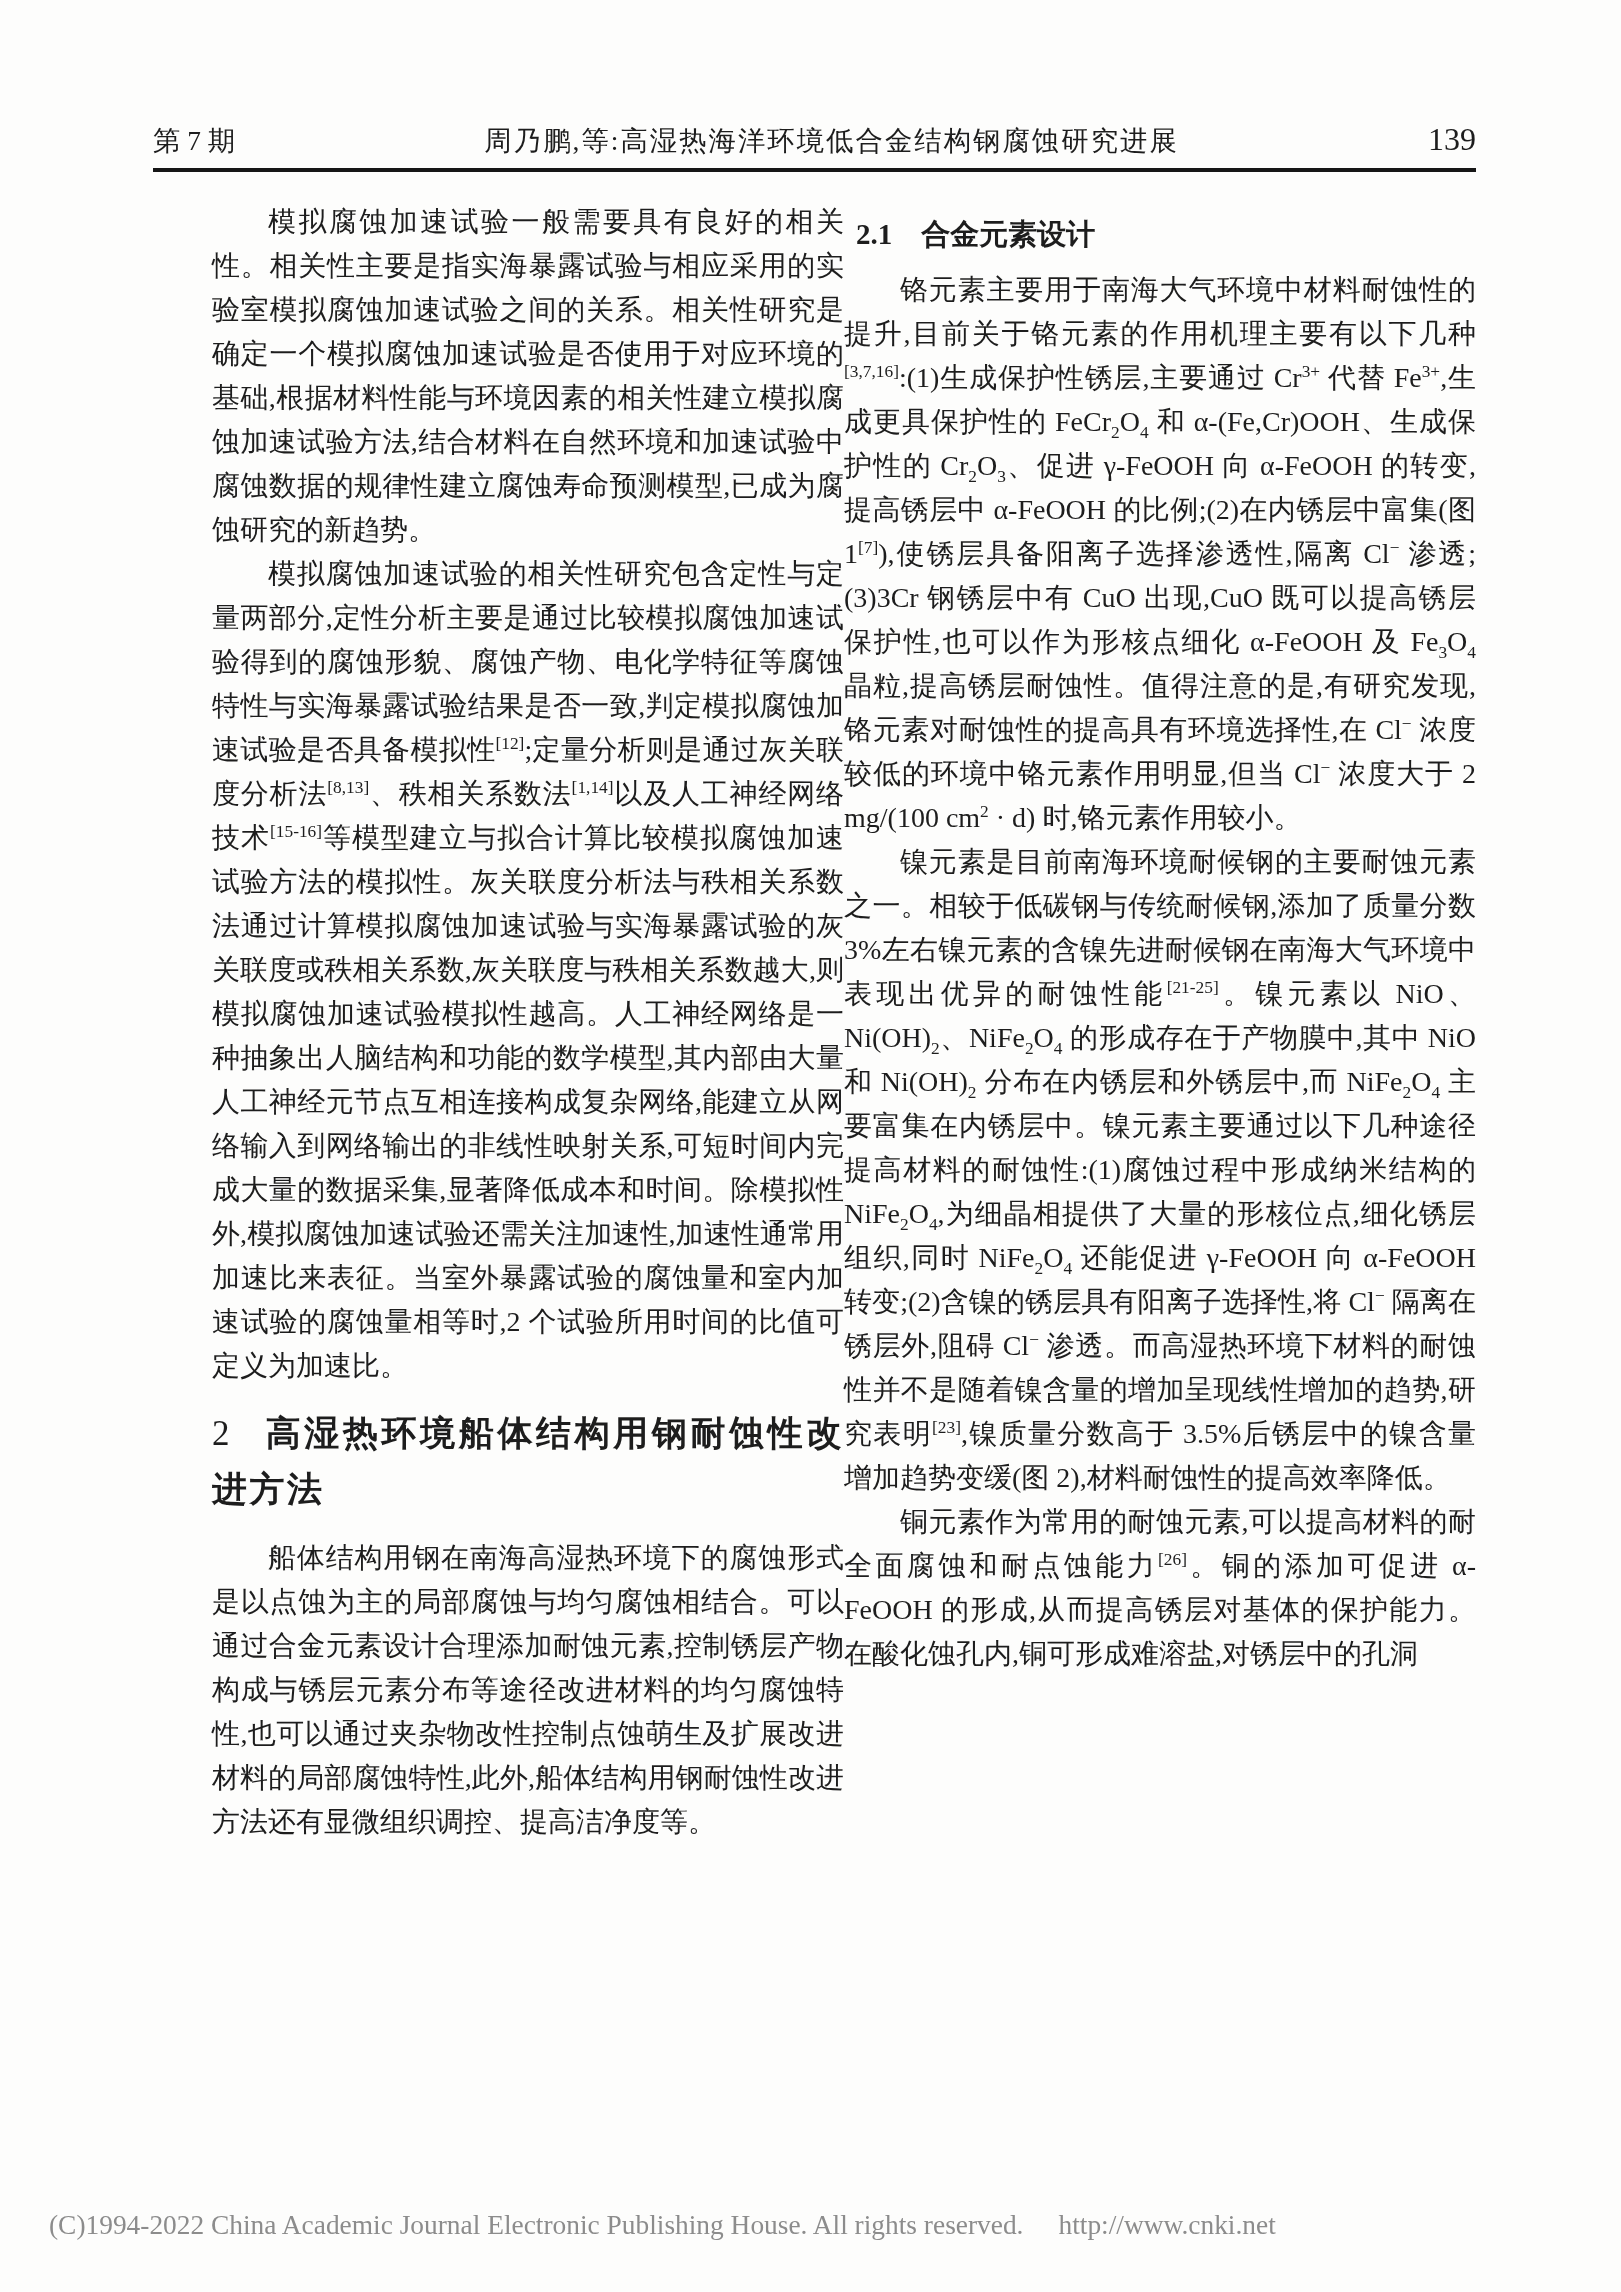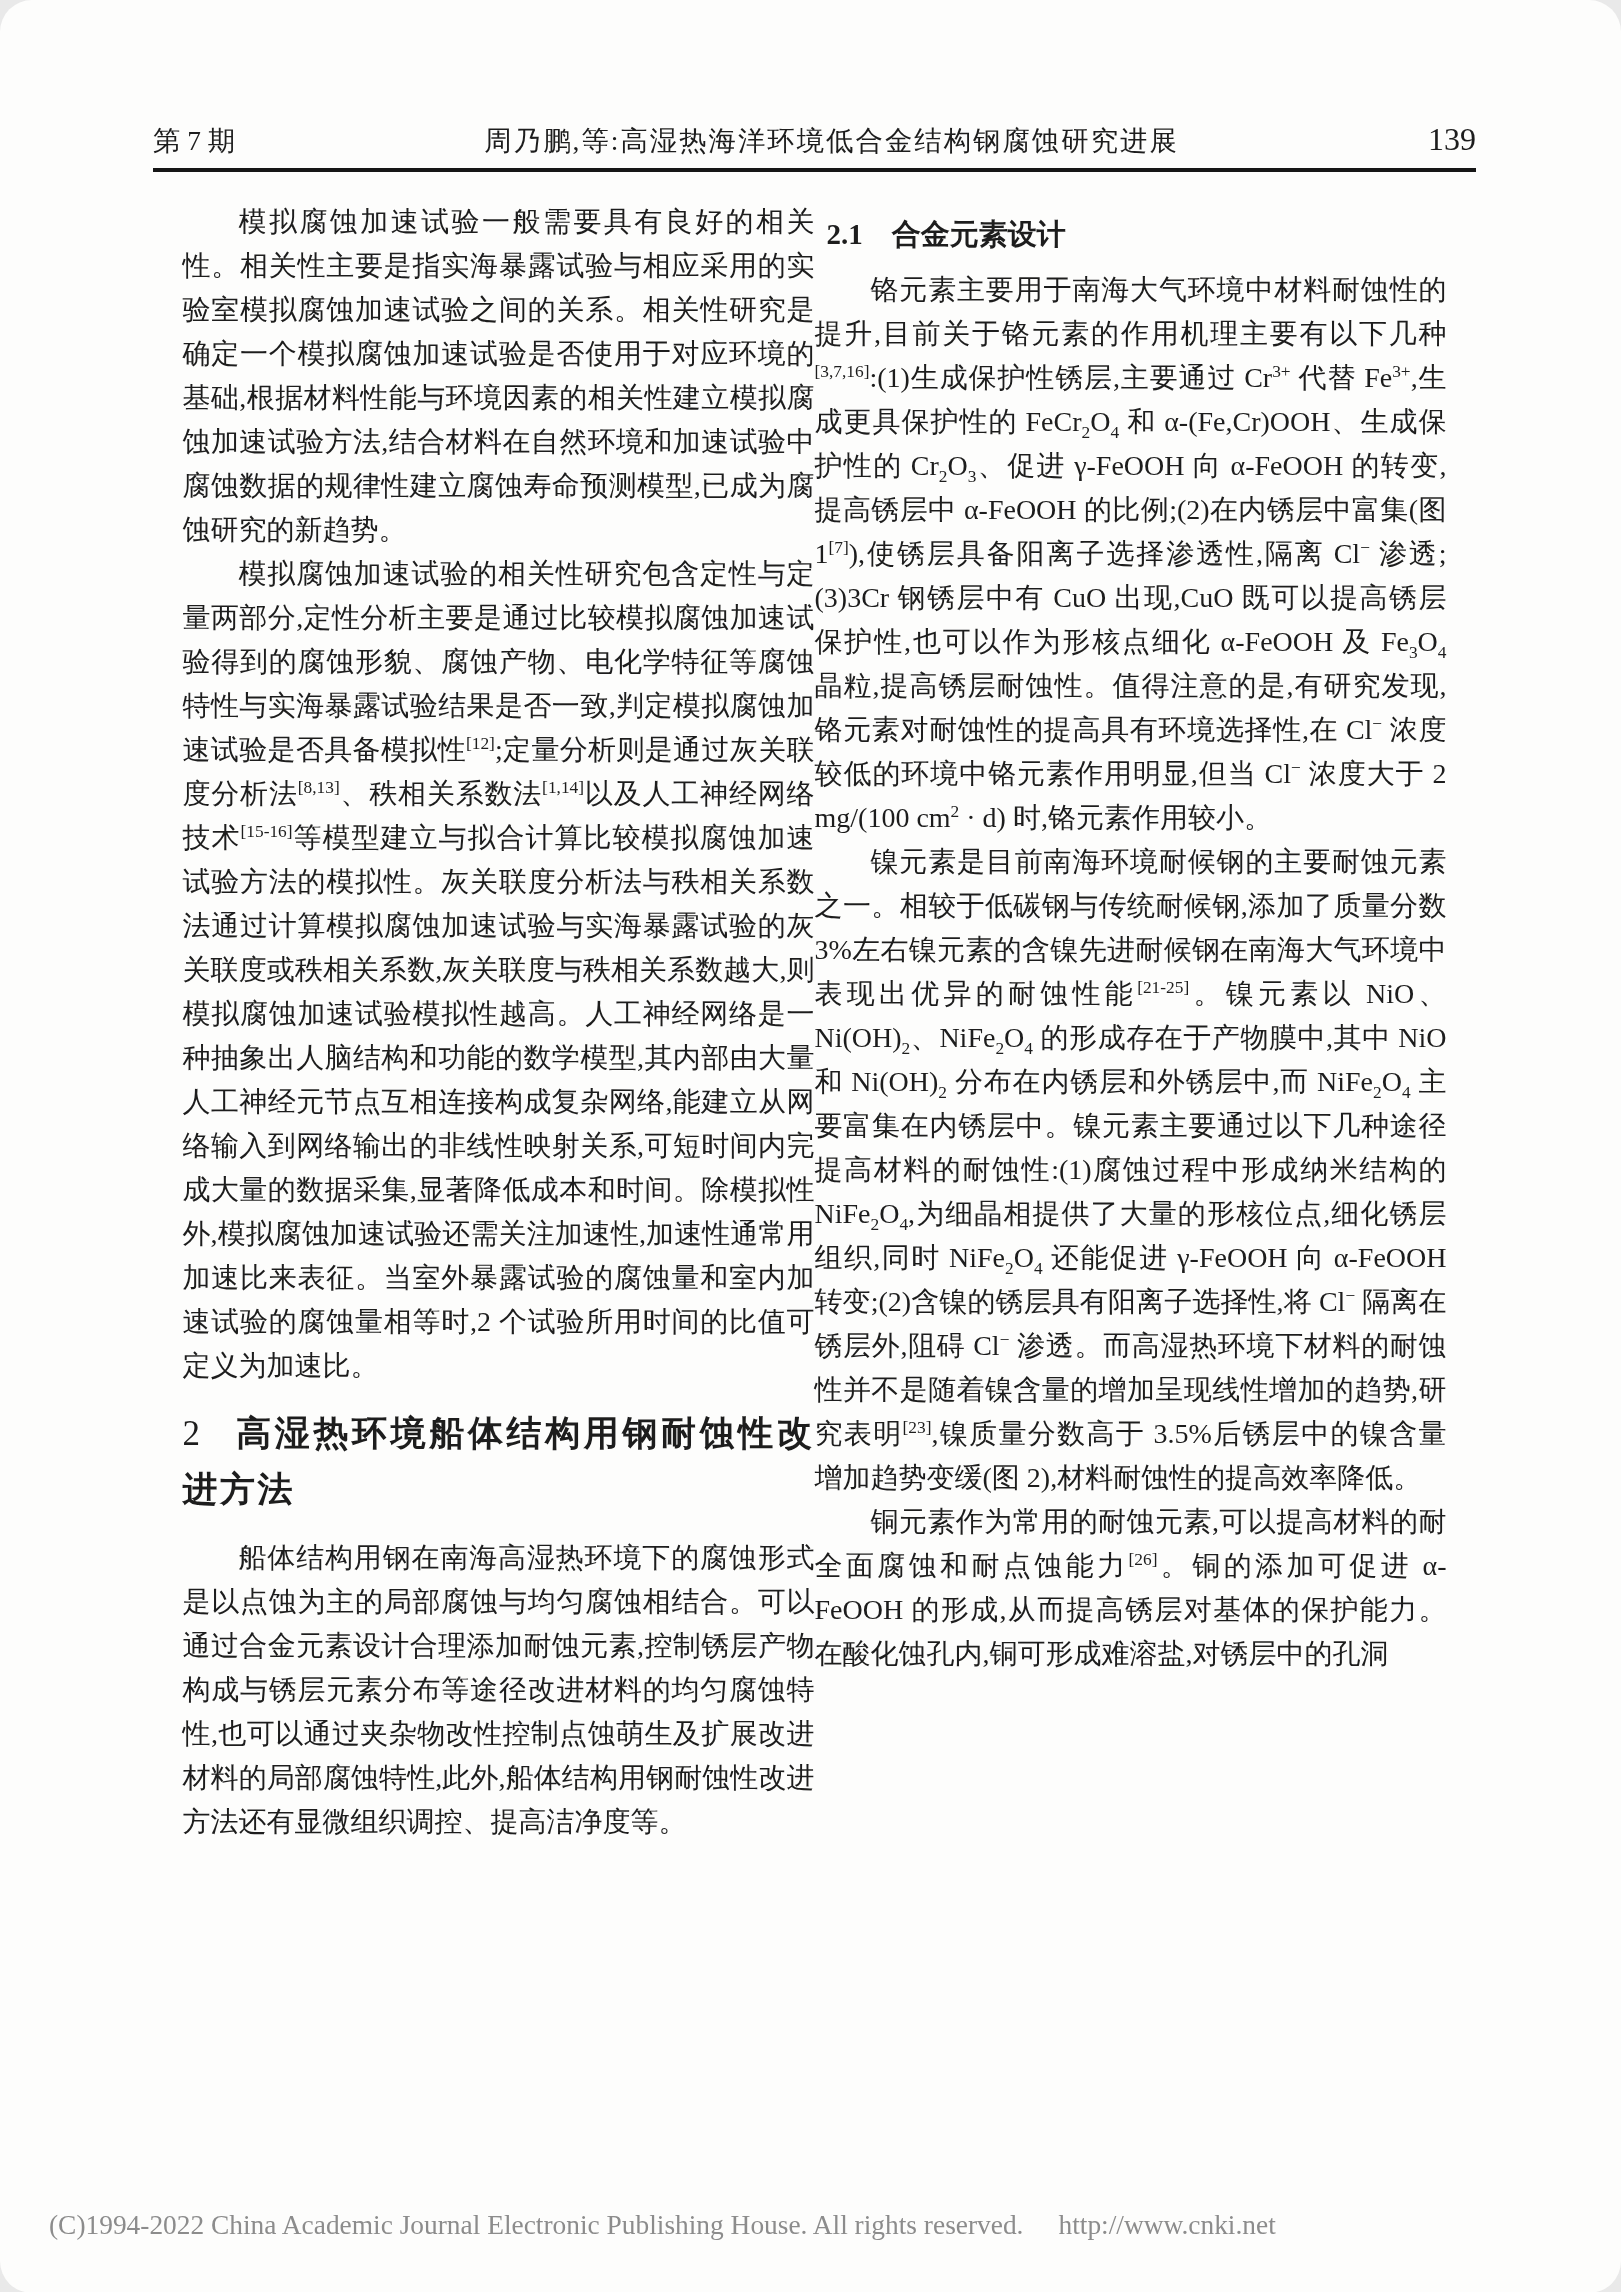--- a/index.html
+++ b/index.html
@@ -12,21 +12,20 @@
   html, body { margin: 0; padding: 0; background: #e9e9e9; }
   .page {
     position: relative;
     width: 1621px;
     height: 2293px;
     margin: 0 auto;
     background: var(--paper-color);
     color: var(--text-color);
     font-family: "Liberation Serif", "DejaVu Serif", serif;
     overflow: hidden;
-    border-radius: 32px;
   }
   .page-header {
     position: absolute;
     top: 123px;
     left: 153px;
     width: 1323px;
     display: flex;
     justify-content: space-between;
     align-items: baseline;
     font-size: 27.4px;
@@ -42,21 +41,21 @@
     width: 1323px;
     height: 3.9px;
     background: var(--rule-color);
   }
   .columns {
     position: absolute;
     top: 200px;
     left: 153px;
     width: 1323px;
     display: flex;
-    justify-content: center;
+    justify-content: flex-end;
   }
   .column {
     width: 632px;
     font-size: 28px;
     line-height: 44px;
     text-align: justify;
     text-justify: inter-ideograph;
   }
   .column p {
     margin: 0;

